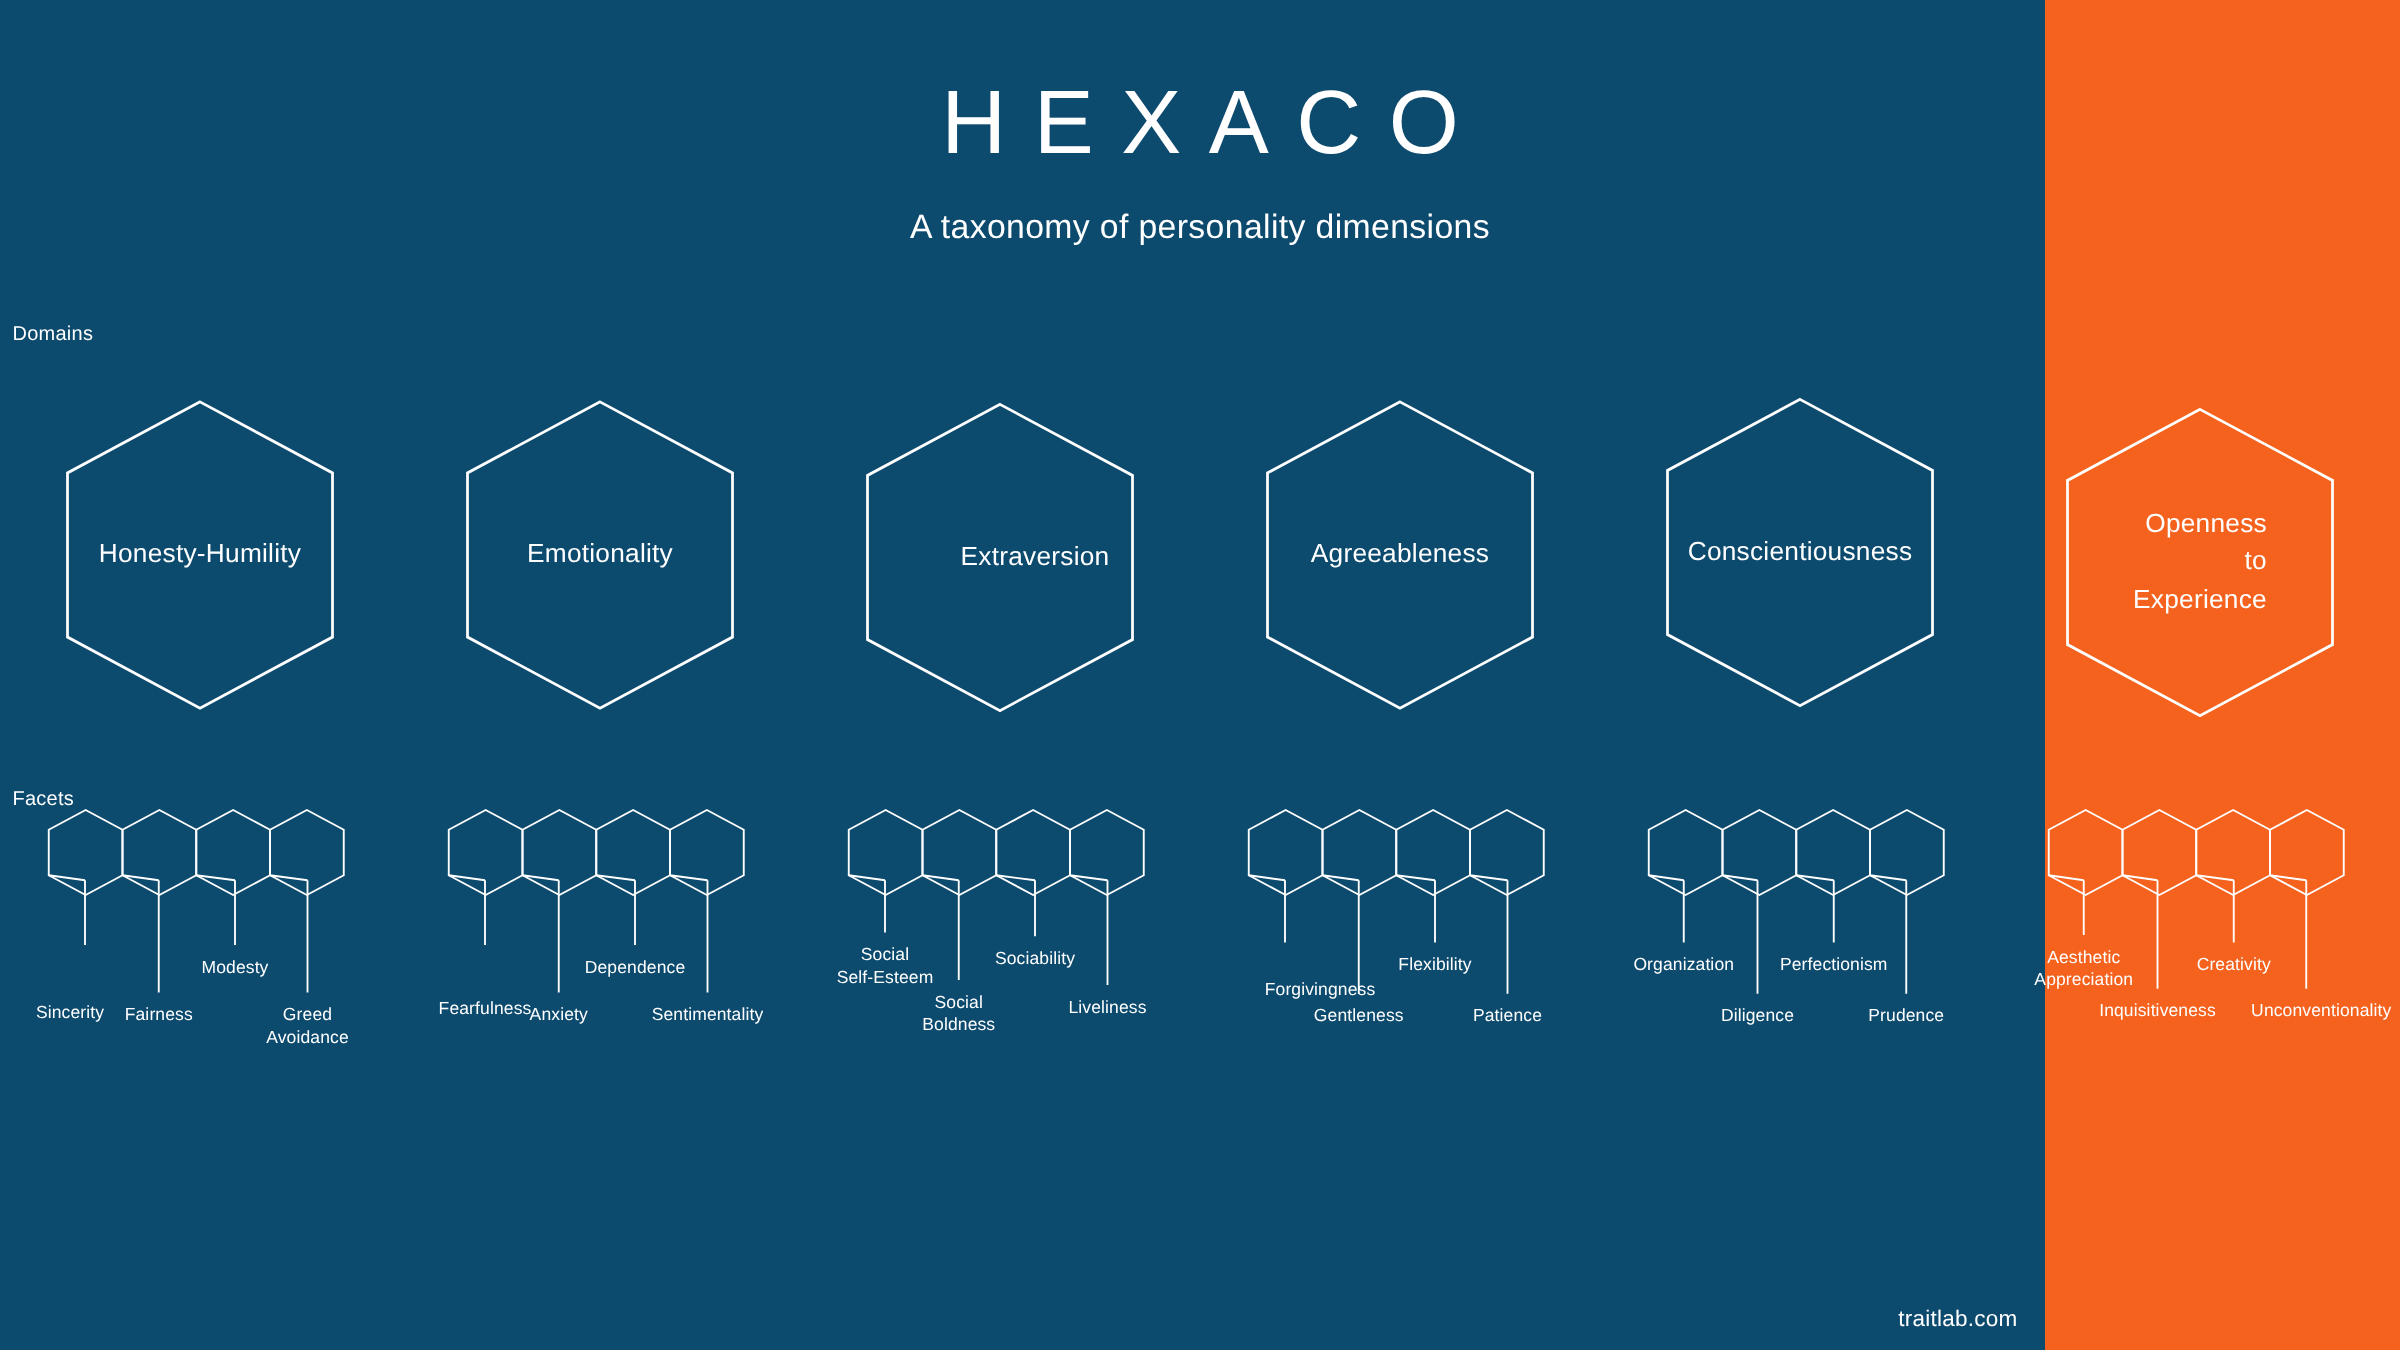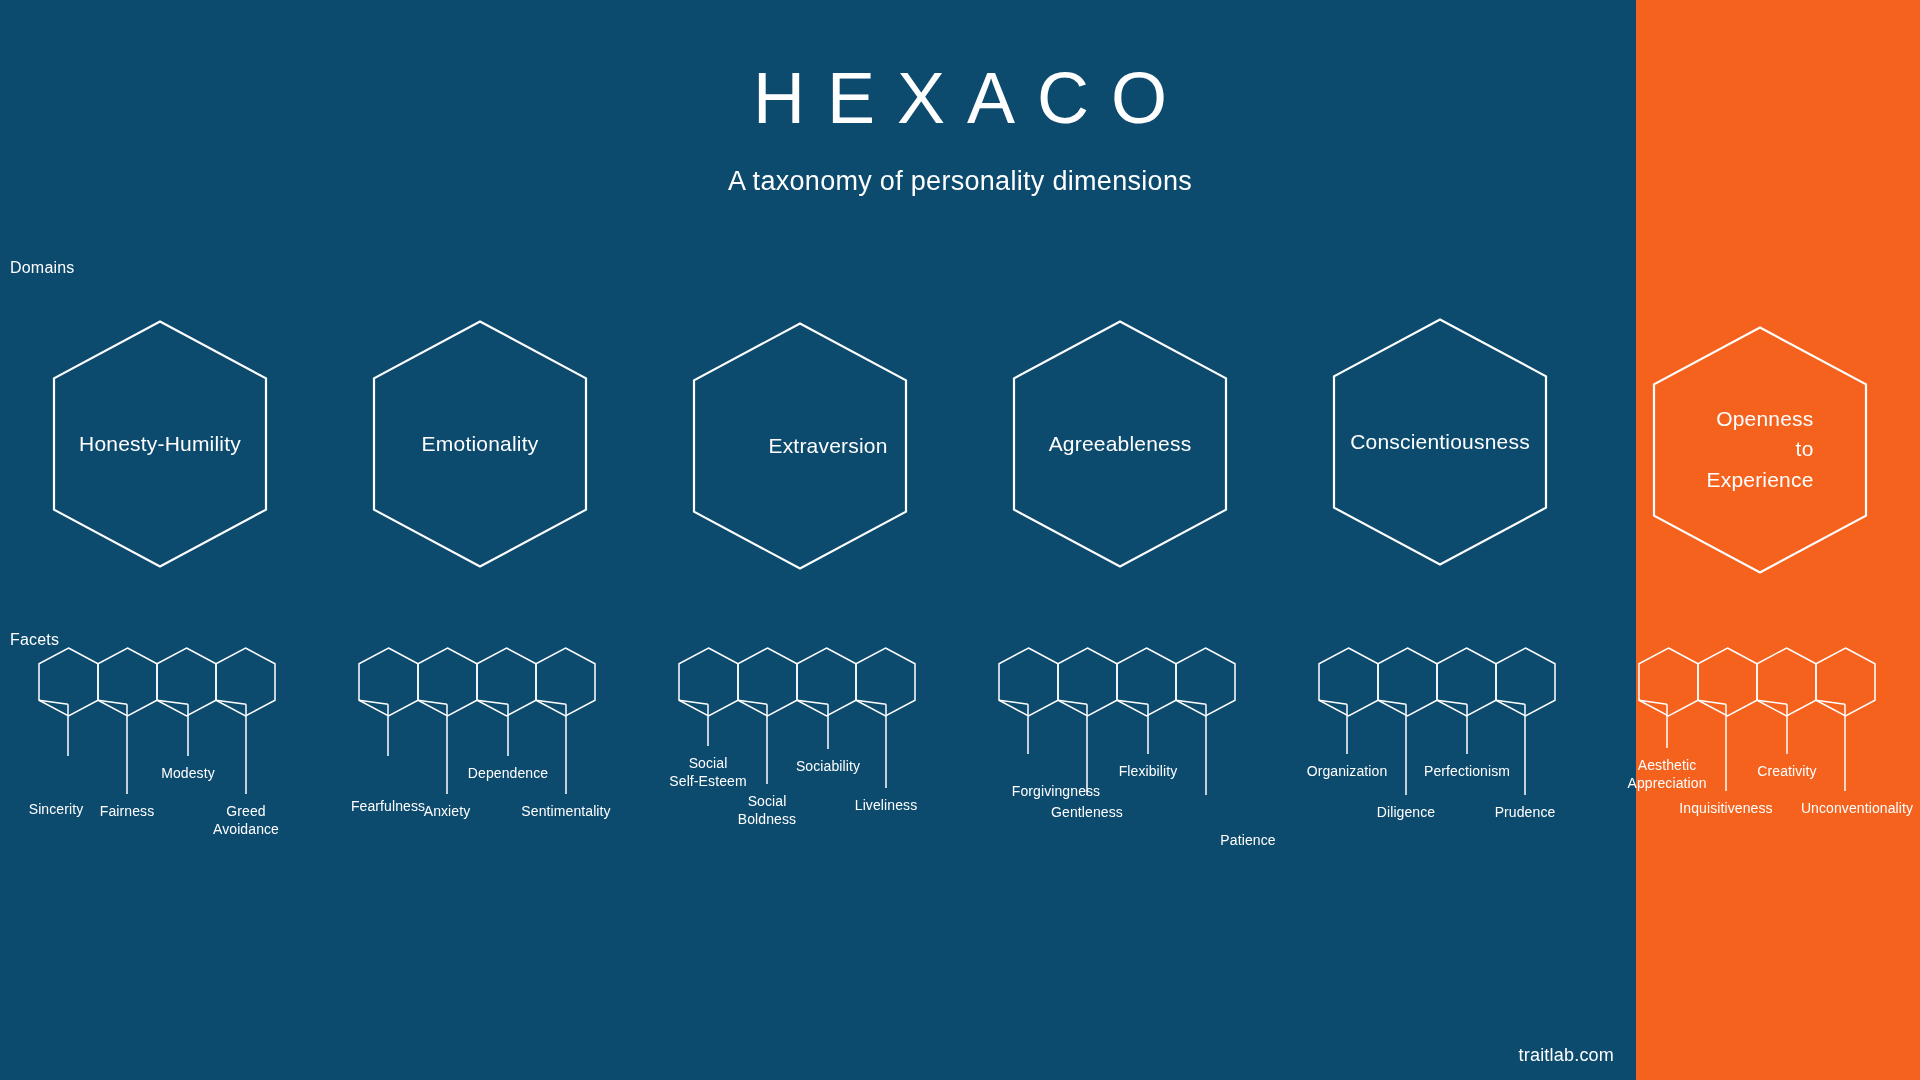--- a/index.html
+++ b/index.html
@@ -239,21 +239,21 @@
       <div class="facet-label" style="left: 566px; top: 803px;">Sentimentality</div>
       <div class="facet-label" style="left: 708px; top: 755px;">Social
 Self-Esteem</div>
       <div class="facet-label" style="left: 767px; top: 793px;">Social
 Boldness</div>
       <div class="facet-label" style="left: 828px; top: 758px;">Sociability</div>
       <div class="facet-label" style="left: 886px; top: 797px;">Liveliness</div>
       <div class="facet-label" style="left: 1028px; top: 783px; margin-left: 28px;">Forgivingness</div>
       <div class="facet-label" style="left: 1087px; top: 804px;">Gentleness</div>
       <div class="facet-label" style="left: 1148px; top: 763px;">Flexibility</div>
-      <div class="facet-label" style="left: 1206px; top: 832px; margin-left: 42px;">Patience</div>
+      <div class="facet-label" style="left: 1206px; top: 804px;">Patience</div>
       <div class="facet-label" style="left: 1347px; top: 763px;">Organization</div>
       <div class="facet-label" style="left: 1406px; top: 804px;">Diligence</div>
       <div class="facet-label" style="left: 1467px; top: 763px;">Perfectionism</div>
       <div class="facet-label" style="left: 1525px; top: 804px;">Prudence</div>
       <div class="facet-label" style="left: 1667px; top: 757px;">Aesthetic
 Appreciation</div>
       <div class="facet-label" style="left: 1726px; top: 800px;">Inquisitiveness</div>
       <div class="facet-label" style="left: 1787px; top: 763px;">Creativity</div>
       <div class="facet-label" style="left: 1845px; top: 800px; margin-left: 12px;">Unconventionality</div>
     </div>

